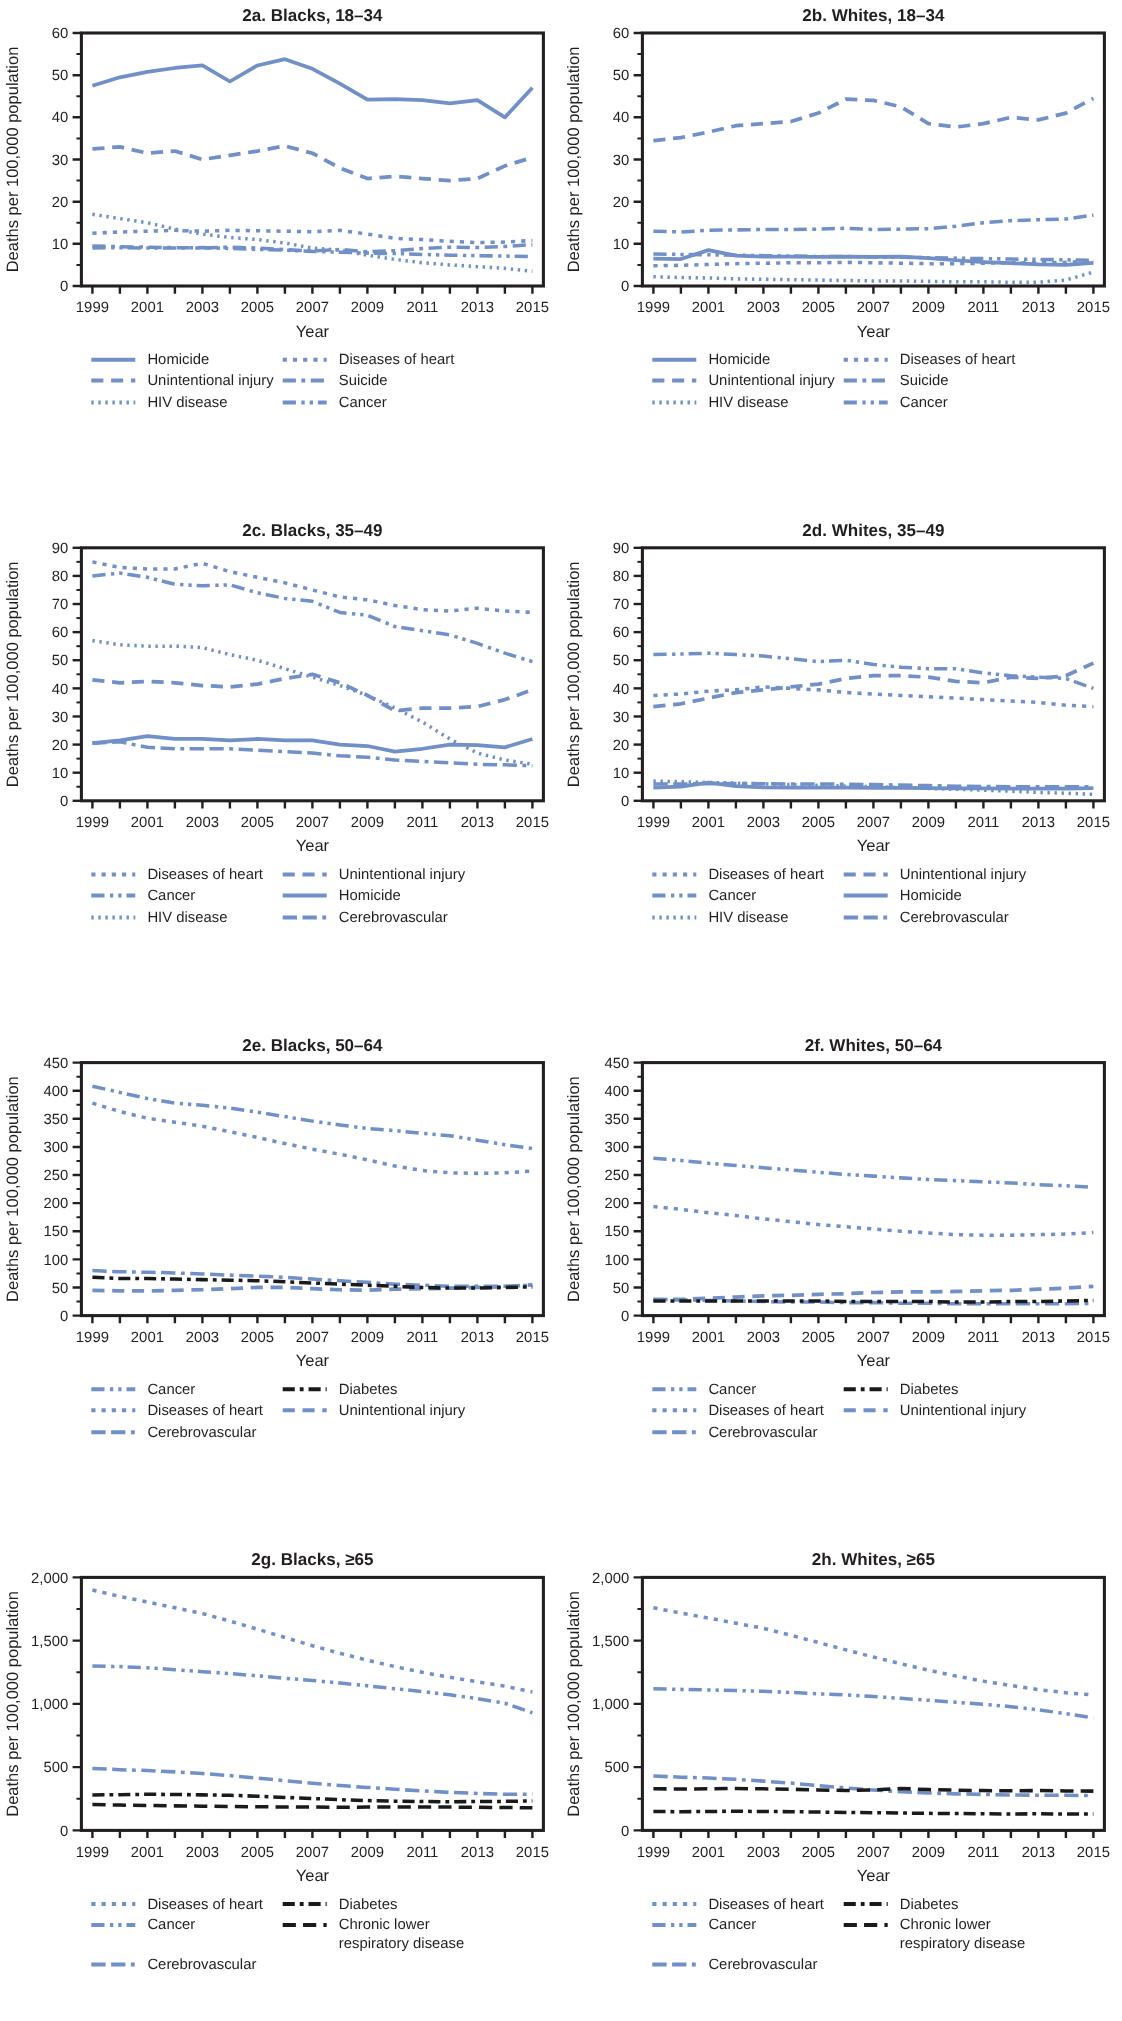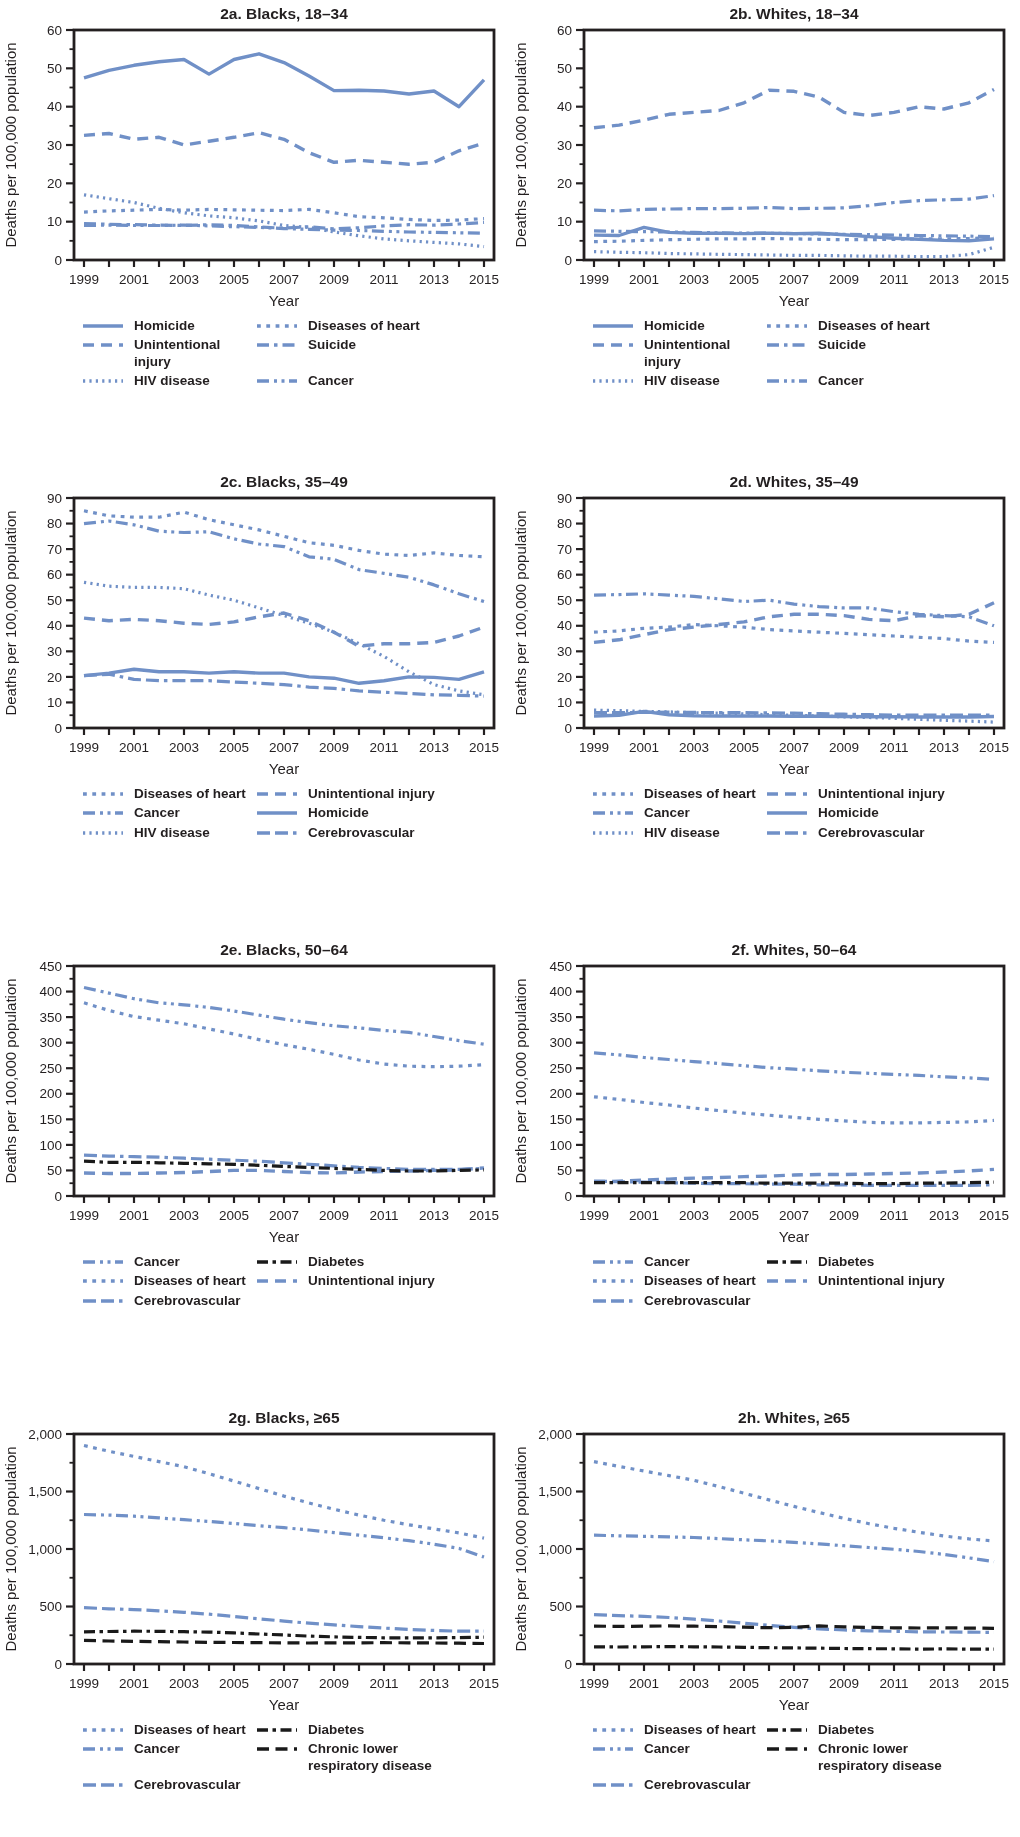--- a/index.html
+++ b/index.html
@@ -4,21 +4,21 @@
 <style>
   html,body{margin:0;padding:0;background:#ffffff;}
   body{width:1020px;font-family:"Liberation Sans",sans-serif;color:#231F20;}
   .charts-grid{display:flex;flex-wrap:wrap;width:1020px;padding-top:2px;justify-content:flex-end;}
   .chart-cell{width:510px;height:468px;box-sizing:border-box;}
   .chart-cell.last-row{height:auto;padding-bottom:24px;}
   svg text{font-family:"Liberation Sans",sans-serif;fill:#231F20;}
   .legend{display:grid;grid-template-columns:174px 190px;margin:2px 0 0 82px;row-gap:3px;}
   .legend-item{display:flex;align-items:flex-start;font-size:13.5px;line-height:1.22;color:#231F20;}
   .legend-item .sw{flex:0 0 42px;margin-top:3px;margin-right:10px;}
-  .legend-label{max-width:152px;font-weight:bold;}
+  .legend-label{max-width:152px;}
   .legend-item.empty{visibility:hidden;}
 </style>
 </head>
 <body>
 
 <main>
   <div class="charts-grid" id="charts">
       <div class="chart-cell"><svg viewBox="0 0 510 310" width="510" height="310">
           <text x="284" y="17" font-size="15.5" text-anchor="middle" font-weight="600">2a. Blacks, 18–34</text>
           <g stroke="#231F20">

